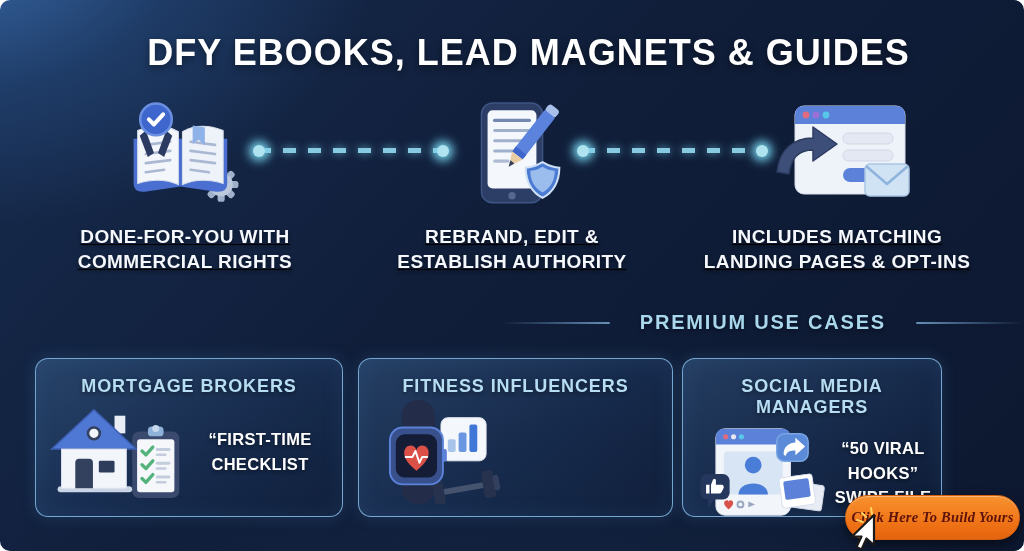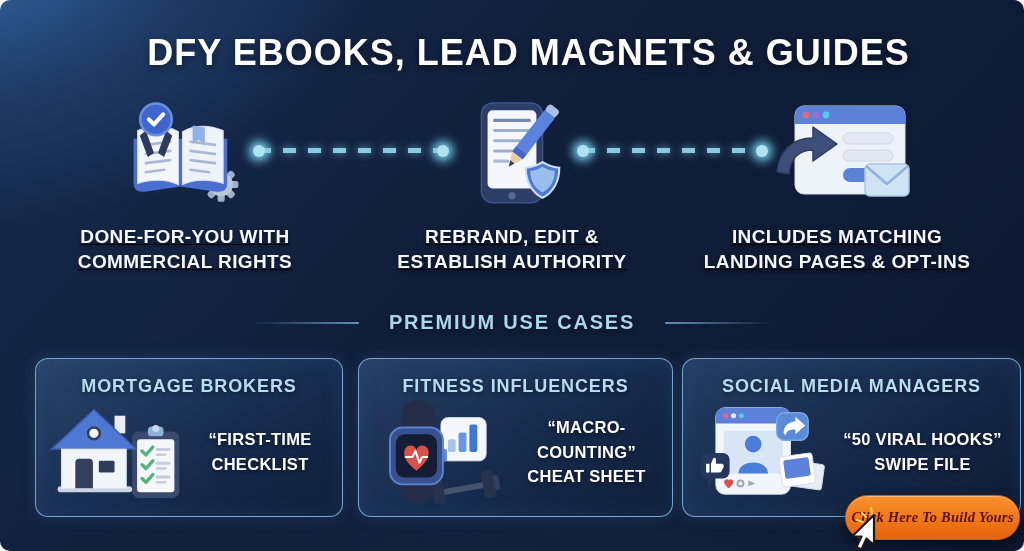--- a/index.html
+++ b/index.html
@@ -24,21 +24,21 @@
   .f-label { margin-top:10px; font-size:19px; font-weight:bold; color:#f4f7fb;
              letter-spacing:0.4px; line-height:1.34; text-shadow:0 2px 4px rgba(0,0,0,0.45); }
   .connector { position:absolute; top:148px; height:5px; border-radius:3px;
     background:repeating-linear-gradient(90deg, #8fd4ea 0 13px, transparent 13px 25px);
     filter:drop-shadow(0 0 4px rgba(125,220,245,0.75)); opacity:0.95; }
   .connector .dot { position:absolute; top:-3.5px; width:12px; height:12px; border-radius:50%;
     background:#b8eef9; box-shadow:0 0 10px 3px rgba(125,225,250,0.8); }
   .connector .dot.left { left:-5px; } .connector .dot.right { right:-5px; }
   
   .section-head { position:absolute; top:311px; left:0; right:0;
-    display:flex; align-items:center; justify-content:center; gap:30px; }
+    display:flex; align-items:center; justify-content:flex-end; gap:30px; }
   .section-head .line { width:108px; height:2px; background:#6e9cc2; border-radius:1px; opacity:0.85; }
   .section-head .line.left  { background:linear-gradient(90deg, rgba(110,156,194,0), #74a4cc); }
   .section-head .line.right { background:linear-gradient(90deg, #74a4cc, rgba(110,156,194,0)); }
   .section-head .txt { font-size:20px; font-weight:bold; color:#a9d7ec; letter-spacing:1.8px;
     text-shadow:0 2px 4px rgba(0,0,0,0.4); }
   
   .card { position:absolute; top:358px; height:159px; border-radius:13px;
     border:1.5px solid rgba(128,180,222,0.9);
     background:linear-gradient(150deg, rgba(88,142,198,0.30) 0%, rgba(38,70,116,0.34) 55%, rgba(18,34,62,0.30) 100%);
     box-shadow:0 0 16px rgba(95,165,225,0.18), inset 0 0 22px rgba(70,130,190,0.12); }
@@ -225,28 +225,24 @@
           <rect x="69" y="40" width="8" height="13" rx="2" fill="#a9c4ea"></rect>
           <rect x="80" y="33" width="8" height="20" rx="2" fill="#6b97e2"></rect>
           <rect x="91" y="25" width="8" height="28" rx="2" fill="#4077d6"></rect>
           <rect x="63" y="50" width="5" height="13" rx="2" fill="#5b82d8"></rect>
           <rect x="10" y="28" width="54" height="58" rx="13" fill="#38508c" stroke="#5b82d8" stroke-width="2"></rect>
           <rect x="16" y="35" width="42" height="44" rx="9" fill="#151d36"></rect>
           <path d="M37,72 C26,64 22,55 26,49 C30,44.5 36,46.5 37,51 C38,46.5 44,44.5 48,49 C52,55 48,64 37,72 Z" fill="#db5148"></path>
           <polyline points="26,58 33,58 36,52 40,64 43,58 48,58" fill="none" stroke="#ffffff" stroke-width="2" stroke-linecap="round" stroke-linejoin="round"></polyline>
         </svg>
       </div>
-      <div class="asset">
-        <div>“MACRO-COUNTING”</div>
-        <div>CHEAT SHEET</div>
-      </div>
-    </div>
-  </div>
-
-  <div class="card" style="left:682px; width:339px;">
+    </div>
+  </div>
+
+  <div class="card" style="left:682px; width:260px;">
     <div class="audience">SOCIAL MEDIA MANAGERS</div>
     <div class="body">
       <div class="c-icon">
         <svg width="134" height="104" viewBox="0 0 132 106">
           <rect x="18" y="8" width="76" height="88" rx="9" fill="#f2f5fa" stroke="#dde3ee" stroke-width="1"></rect>
           <path d="M18,17 Q18,8 27,8 L85,8 Q94,8 94,17 L94,24 L18,24 Z" fill="#5b82d8"></path>
           <circle cx="28" cy="16" r="2.6" fill="#e06a80"></circle>
             <circle cx="36" cy="16" r="2.6" fill="#e8e8f0"></circle>
             <circle cx="44" cy="16" r="2.6" fill="#58c8e8"></circle>
           <rect x="26" y="31" width="60" height="44" rx="4" fill="#d7e5f5"></rect>

